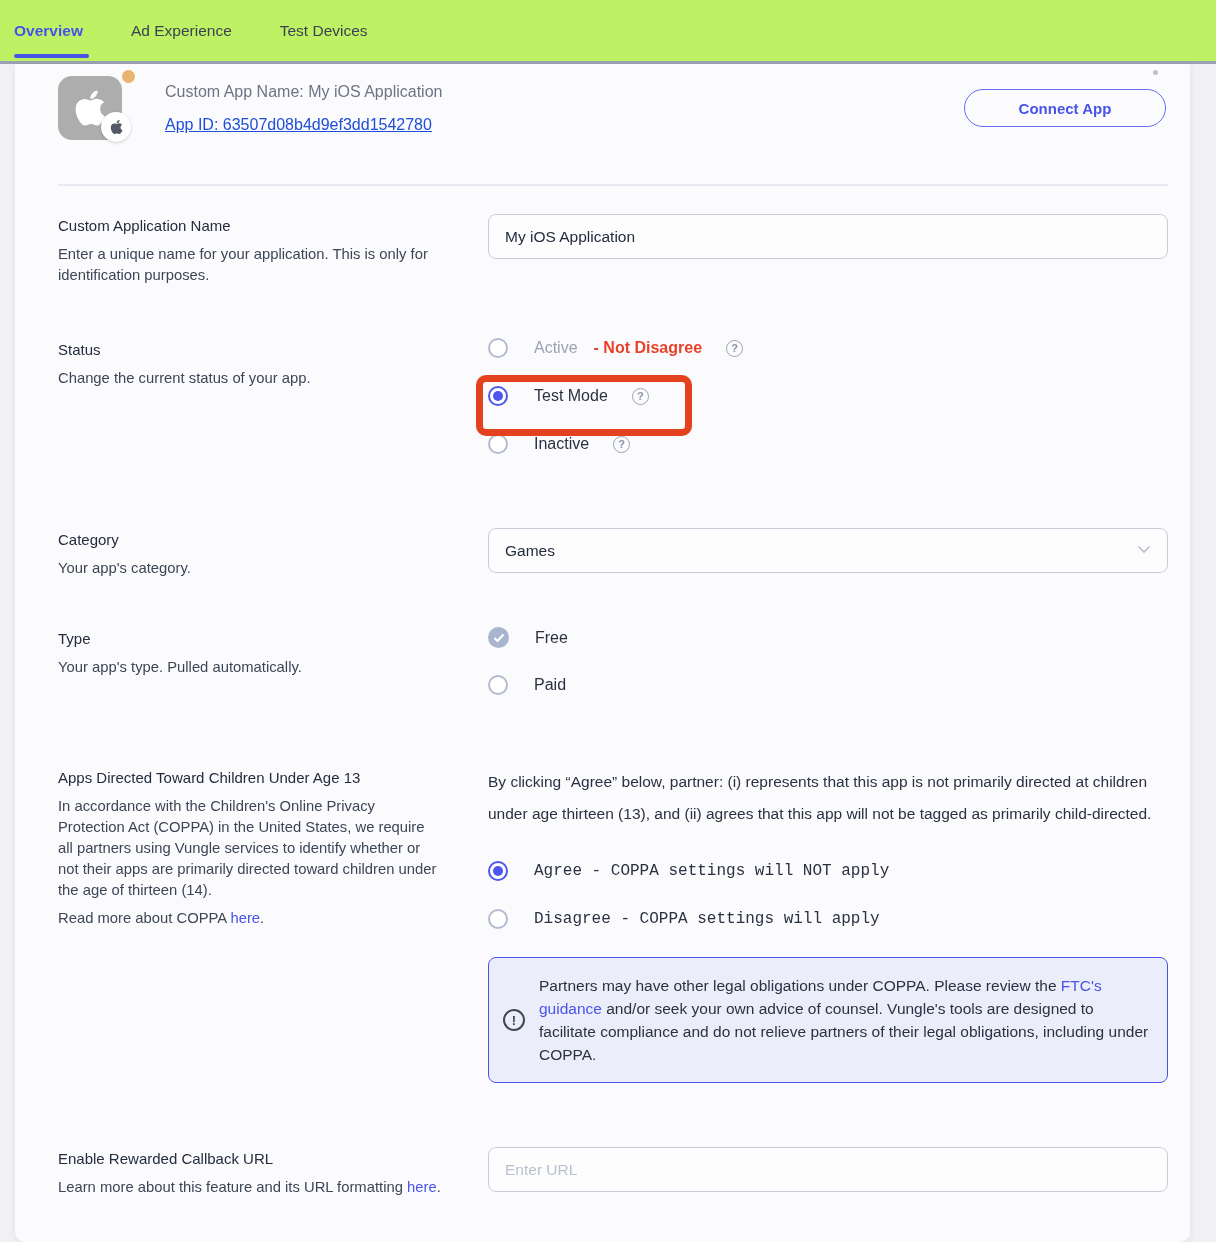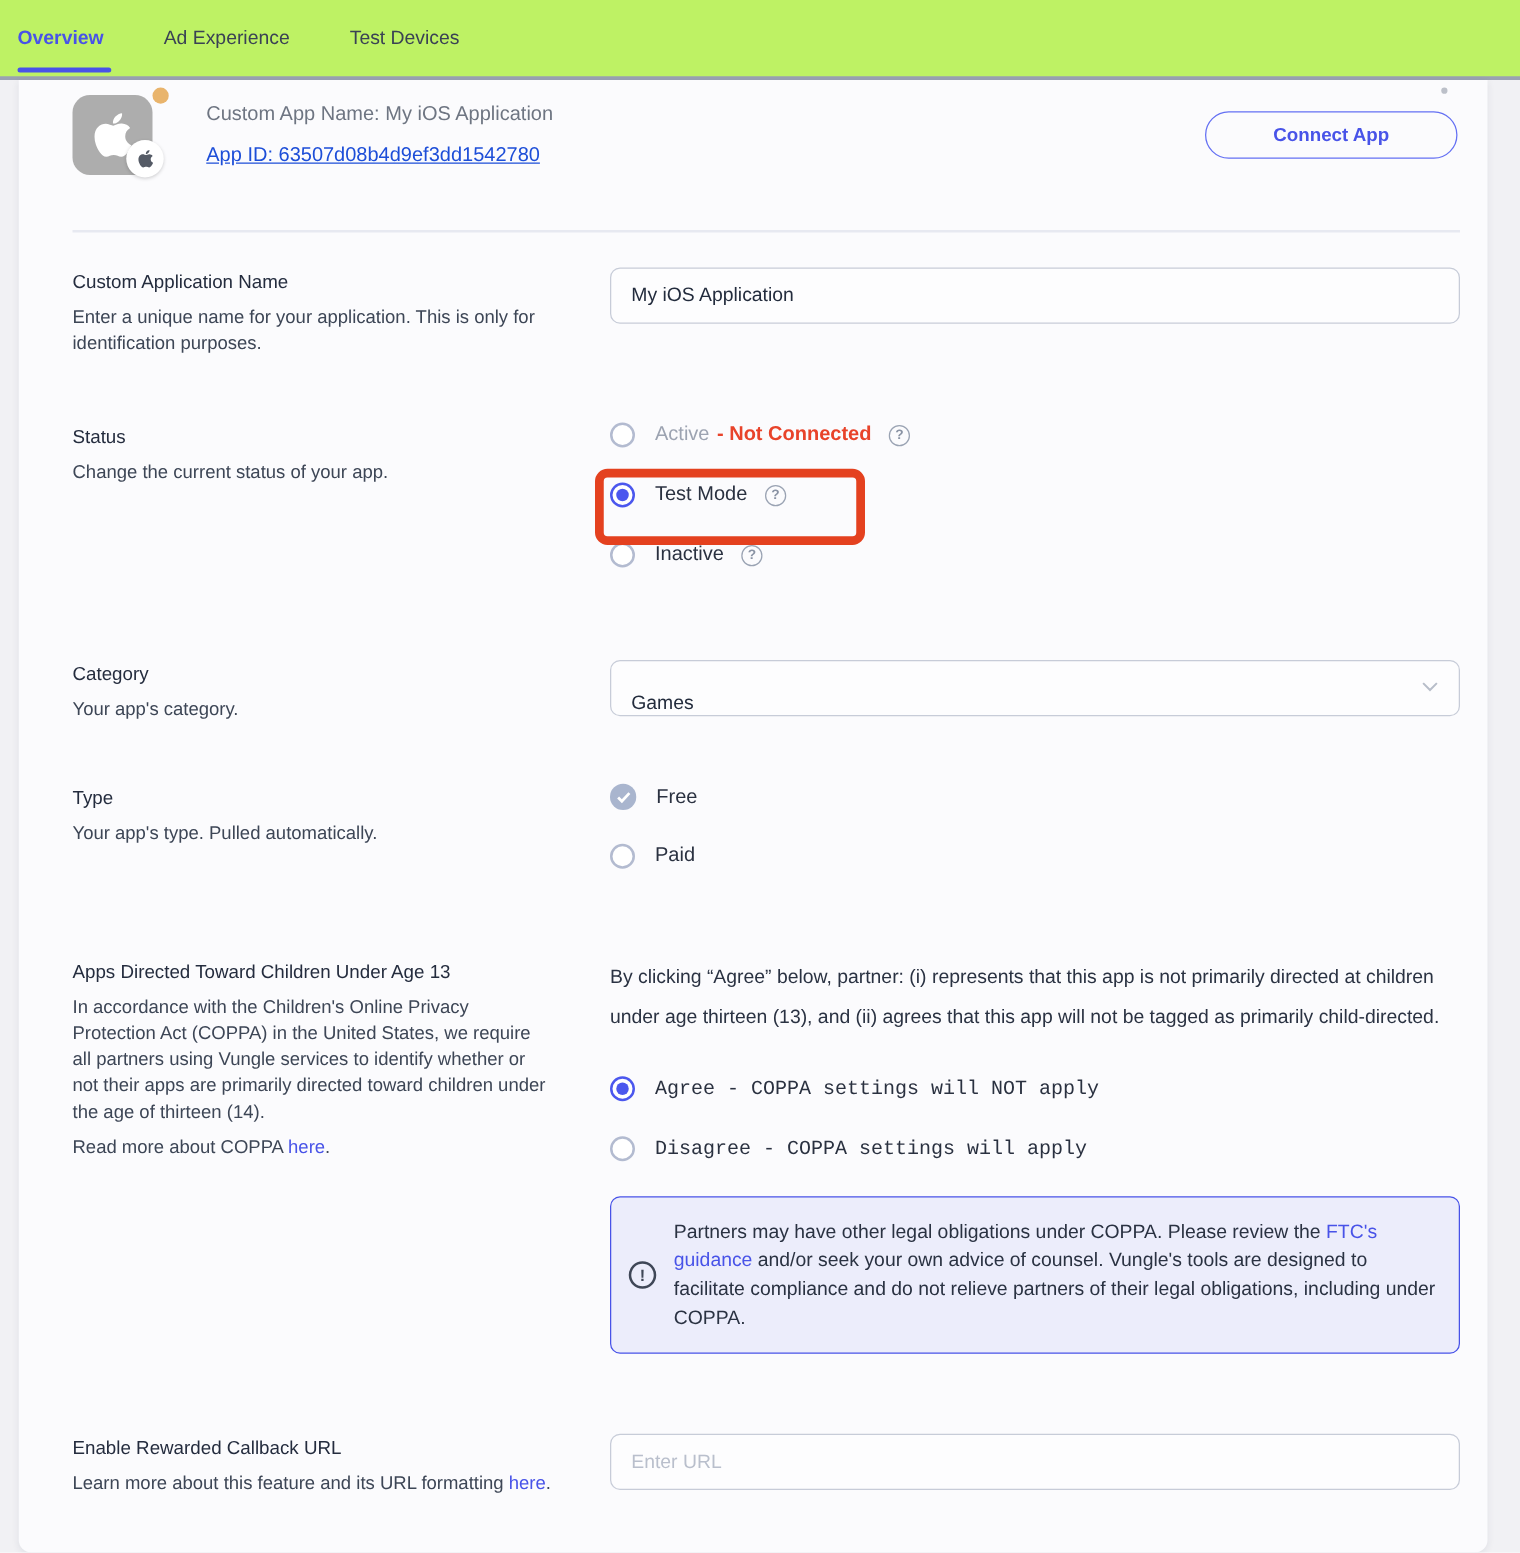--- a/index.html
+++ b/index.html
@@ -123,21 +123,21 @@
     border-radius:8px;
     background:#fdfdfe;
     font-family:inherit;
     font-size:15.5px;
     color:#232c3d;
     padding:0 16px;
     outline:none;
   }
   .text-input::placeholder { color:#b9bfcc; }
   
-  .choice-row { display:flex; align-items:center; }
+  .choice-row { display:flex; align-items:center;gap:10px; }
   .radio {
     width:20px; height:20px; flex:none;
     border:2px solid #b3bbd0;
     border-radius:50%;
     background:#fff;
     display:flex; align-items:center; justify-content:center;
     cursor:pointer;
   }
   .radio.selected { border:2.5px solid #4b57ee; }
   .radio.selected::after {
@@ -177,21 +177,21 @@
     border-radius:10px;
     pointer-events:none;
   }
   
   .select-box {
     position:relative;
     width:100%; height:45px;
     border:1px solid #c7ccd8;
     border-radius:8px;
     background:#fdfdfe;
-    display:flex; align-items:flex-end;
+    display:flex; align-items:center;
     padding:0 16px;
     font-size:15.5px;
     color:#232c3d;
     cursor:pointer;
   }
   .select-chevron { position:absolute; right:16px; top:16px; }
   
   .coppa-title { max-width:330px; }
   .coppa-para { font-size:15.5px; color:#2a3242; line-height:32px; }
   .coppa-choices { margin-top:31px; }
@@ -285,21 +285,21 @@
 
   <div class="row row-status">
     <div>
       <div class="row-title">Status</div>
       <div class="row-desc">Change the current status of your app.</div>
     </div>
     <div class="status-options">
       <div class="choice-row">
         <span class="radio"></span>
         <span class="choice-label muted">Active</span>
-        <span class="choice-label alert-text" style="margin-left:6px">- Not Connected</span>
+        <span class="choice-label alert-text" style="margin-left:6px">- Not Disagree</span>
         <span class="help-icon">?</span>
       </div>
       <div class="choice-row testmode-wrap">
         <div class="annotation-box"></div>
         <span class="radio selected"></span>
         <span class="choice-label">Test Mode</span>
         <span class="help-icon">?</span>
       </div>
       <div class="choice-row">
         <span class="radio"></span>

